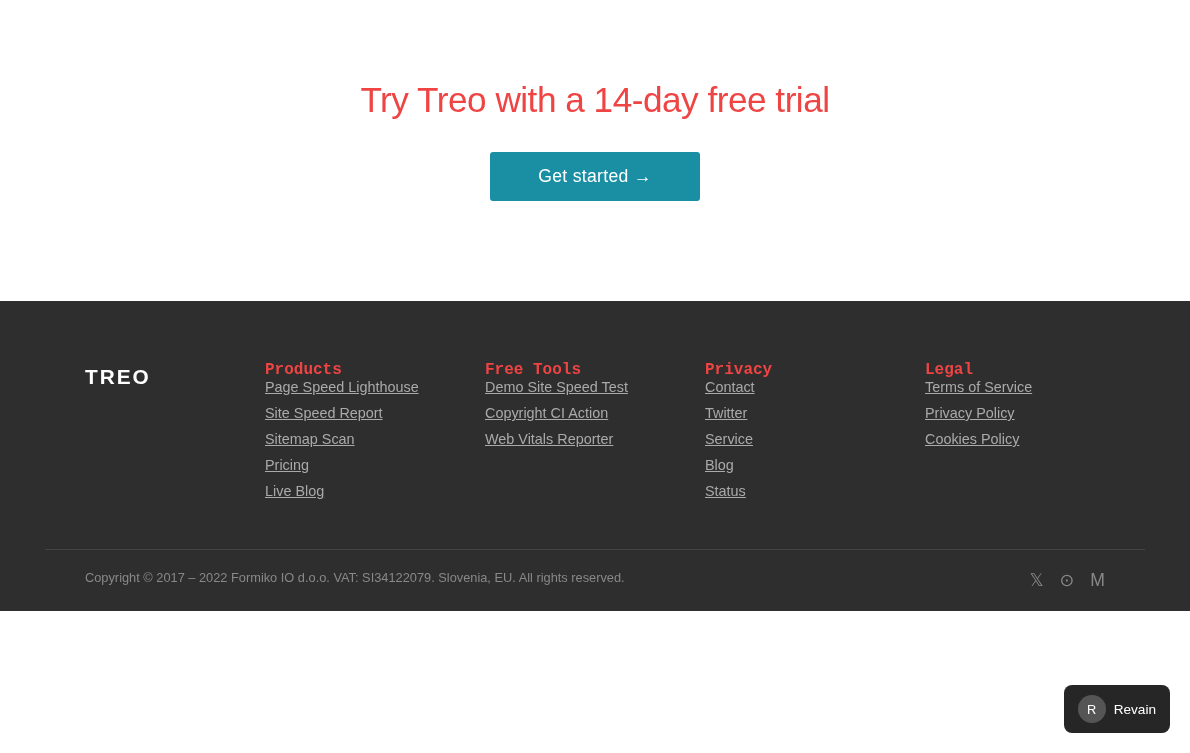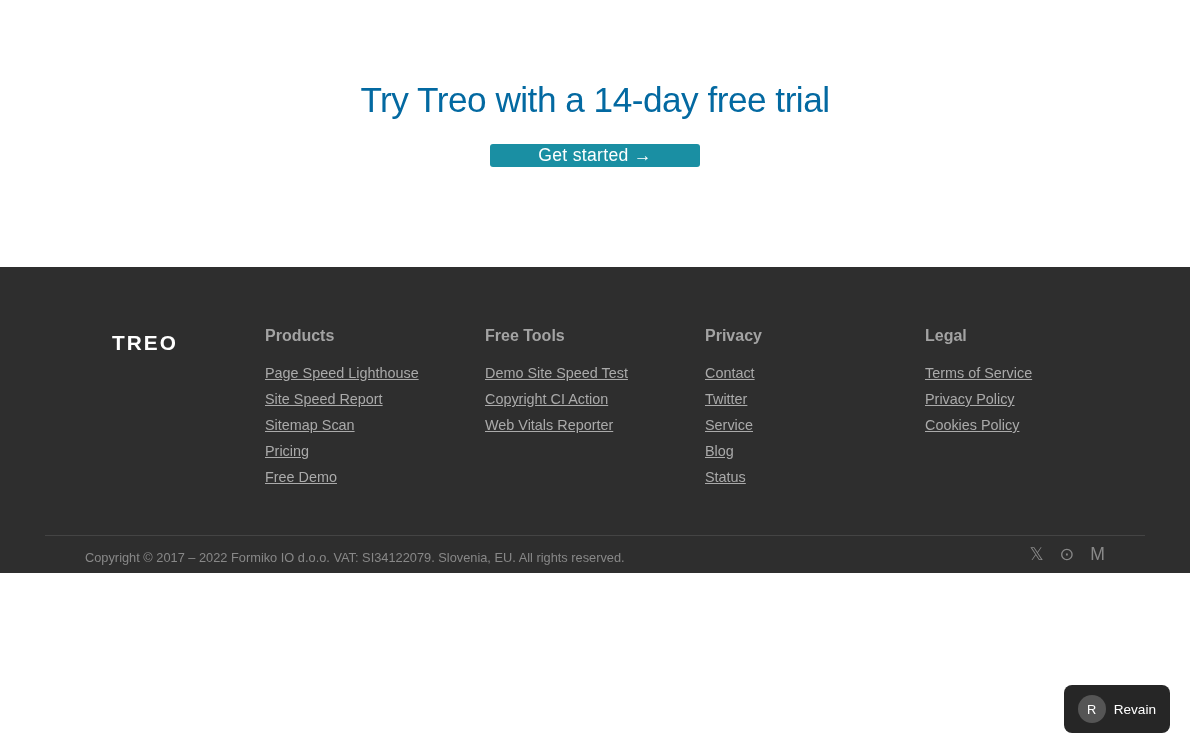--- a/index.html
+++ b/index.html
@@ -10,30 +10,30 @@
       display: flex;
       flex-direction: column;
       align-items: center;
       justify-content: center;
       padding: 80px 20px 100px;
     }
 
     .hero-title {
       font-size: 2.2rem;
       font-weight: 400;
-      color: #0369a1;
-      margin-bottom: 24px;
+      color: #ef4444;
+      margin-bottom: 32px;
       letter-spacing: -0.5px;
     }
 
     .cta-button {
       background: #1a8fa3;
       color: #fff;
       border: none;
-      padding: 1px 48px;
+      padding: 14px 48px;
       font-size: 1.1rem;
       cursor: pointer;
       border-radius: 3px;
       letter-spacing: 0.3px;
     }
 
     .footer {
       background: #2e2e2e;
       padding: 60px 0 0;
       color: #ccc;
@@ -47,56 +47,55 @@
       gap: 60px;
     }
 
     .footer-logo {
       color: #fff;
       font-size: 1.3rem;
       font-weight: 700;
       letter-spacing: 2px;
       min-width: 120px;
       padding-top: 4px;
-      text-align: center;
     }
 
     .footer-columns {
       display: flex;
       flex: 1;
       gap: 40px;
     }
 
     .footer-col {
       flex: 1;
     }
 
     .footer-col-title {
-      color: #a3a3a3;
+      color: #ef4444;
       font-size: 1rem;
       font-weight: 600;
-      margin-bottom: 20px;
+      font-family: Liberation Mono, monospace;
     }
 
     .footer-link {
       display: block;
       color: #aaa;
       text-decoration: underline;
       font-size: 0.9rem;
       margin-bottom: 10px;
       cursor: pointer;
     }
 
     .footer-bottom {
       max-width: 1100px;
       margin: 40px auto 0;
-      padding: 8px 40px;
+      padding: 20px 40px;
       border-top: 1px solid #444;
       display: flex;
-      align-items: flex-end;
+      align-items: flex-start;
       justify-content: space-between;
     }
 
     .footer-copy {
       font-size: 0.8rem;
       color: #888;
     }
 
     .footer-social-icons {
       display: flex;
@@ -148,21 +147,21 @@
   <div class="footer-inner">
     <div class="footer-logo">TREO</div>
     <div class="footer-columns">
 
     <div class="footer-col">
           <div class="footer-col-title">Products</div>
           <a class="footer-link">Page Speed Lighthouse</a>
           <a class="footer-link">Site Speed Report</a>
           <a class="footer-link">Sitemap Scan</a>
           <a class="footer-link">Pricing</a>
-          <a class="footer-link">Free Demo</a>
+          <a class="footer-link">Live Blog</a>
         </div>
         <div class="footer-col">
           <div class="footer-col-title">Free Tools</div>
           <a class="footer-link">Demo Site Speed Test</a>
           <a class="footer-link">Copyright CI Action</a>
           <a class="footer-link">Web Vitals Reporter</a>
         </div>
         <div class="footer-col">
           <div class="footer-col-title">Privacy</div>
           <a class="footer-link">Contact</a>

